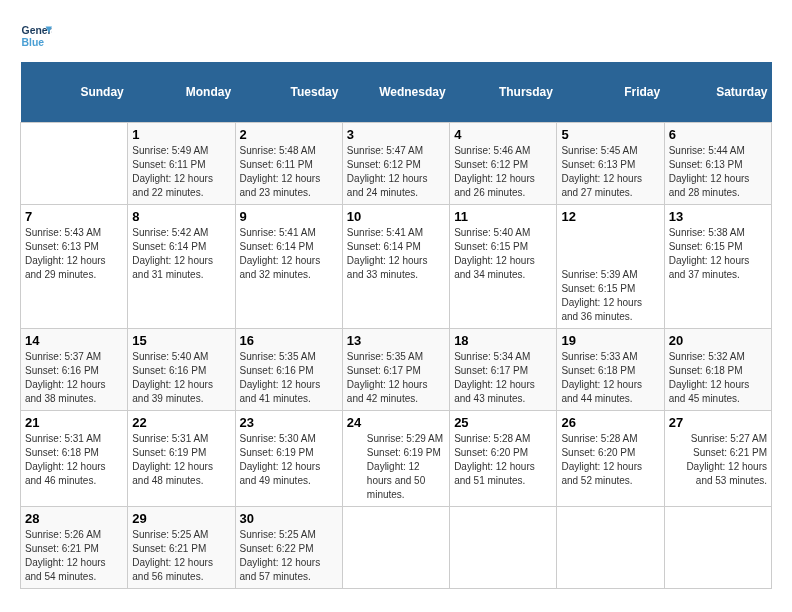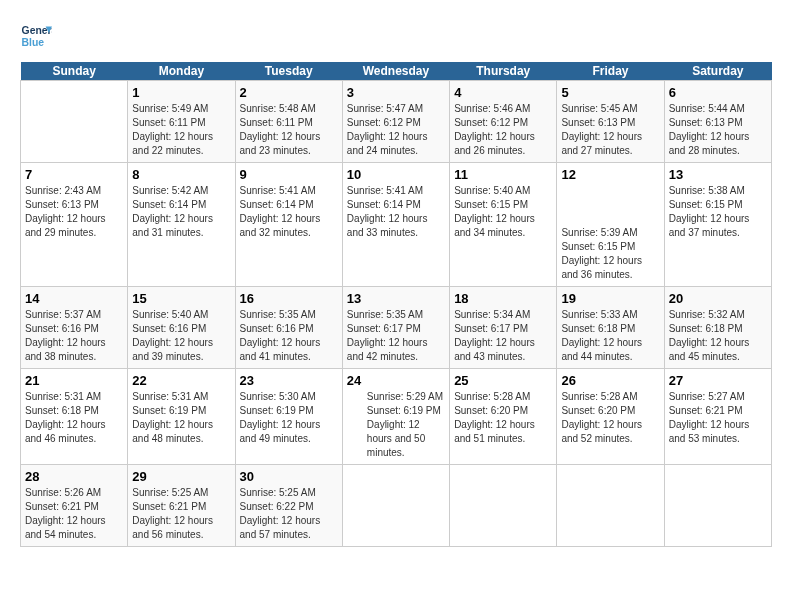--- a/index.html
+++ b/index.html
@@ -38,22 +38,22 @@
       color: #555;
     }
     table {
       width: 100%;
       border-collapse: collapse;
       font-size: 11px;
     }
     thead tr th {
       background-color: #2a6496;
       color: #fff;
-      padding: 2px 4px;
-      text-align: center;
+      padding: 23px 4px;
+      text-align: right;
       font-size: 12px;
       font-weight: bold;
     }
     tbody tr td {
       border: 1px solid #ccc;
       padding: 4px 4px;
       vertical-align: top;
       width: 14.28%;
       min-height: 80px;
     }
@@ -150,21 +150,21 @@
         <td>
           <span class="day-number">6</span>
           <div class="day-info" style="white-space: pre-line;">Sunrise: 5:44 AM
 Sunset: 6:13 PM
 Daylight: 12 hours and 28 minutes.</div>
         </td>
       </tr>
       <tr>
         <td>
           <span class="day-number">7</span>
-          <div class="day-info" style="white-space: pre-line;">Sunrise: 2:43 AM
+          <div class="day-info" style="white-space: pre-line;">Sunrise: 5:43 AM
 Sunset: 6:13 PM
 Daylight: 12 hours and 29 minutes.</div>
         </td>
         <td>
           <span class="day-number">8</span>
           <div class="day-info" style="white-space: pre-line;">Sunrise: 5:42 AM
 Sunset: 6:14 PM
 Daylight: 12 hours and 31 minutes.</div>
         </td>
         <td>
@@ -274,21 +274,21 @@
 Daylight: 12 hours and 51 minutes.</div>
         </td>
         <td>
           <span class="day-number">26</span>
           <div class="day-info" style="white-space: pre-line;">Sunrise: 5:28 AM
 Sunset: 6:20 PM
 Daylight: 12 hours and 52 minutes.</div>
         </td>
         <td>
           <span class="day-number">27</span>
-          <div class="day-info" style="white-space: pre-line;">Sunrise: 5:27 AM
+          <div class="day-info" style="white-space: pre-line; text-align: right;">Sunrise: 5:27 AM
 Sunset: 6:21 PM
 Daylight: 12 hours and 53 minutes.</div>
         </td>
       </tr>
       <tr>
         <td>
           <span class="day-number">28</span>
           <div class="day-info" style="white-space: pre-line;">Sunrise: 5:26 AM
 Sunset: 6:21 PM
 Daylight: 12 hours and 54 minutes.</div>

